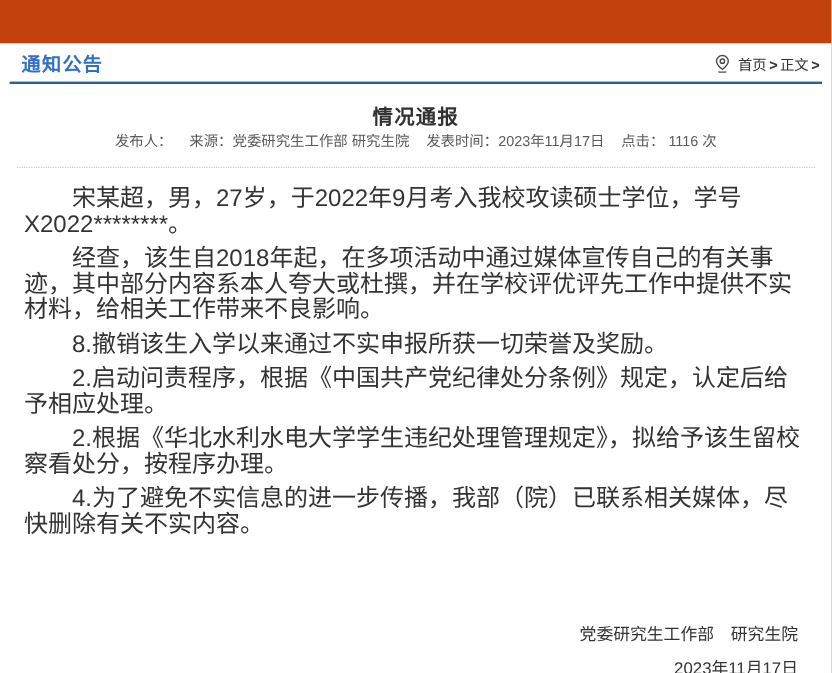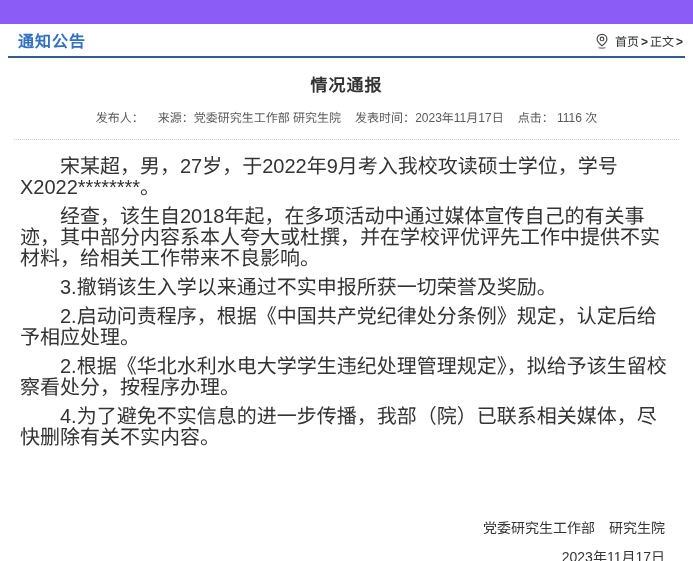--- a/index.html
+++ b/index.html
@@ -2,21 +2,21 @@
 <html lang="zh-CN"><head>
 <meta charset="utf-8">
 <style>
   * { margin: 0; padding: 0; box-sizing: border-box; }
   html, body {
     width: 693px; height: 561px;
     font-family: "Liberation Sans", "DejaVu Sans", sans-serif;
     background: #f5f5f5;
     overflow: hidden;
   }
-  .page { width: 693px; height: 561px; padding-top: 24px; background: #8b5cf6; }
+  .page { width: 693px; height: 561px; padding-top: 36px; background: #c2410c; }
   .card {
     background: #ffffff;
     border-bottom: 1px solid #d9d9d9;
     padding-bottom: 4px;
   }
   
   .card-header {
     height: 32px;
     display: flex;
     align-items: center;
@@ -49,21 +49,20 @@
     margin-top: 16px;
     font-size: 17px;
     font-weight: 600;
     color: #333;
     text-align: center;
     line-height: 24px;
     letter-spacing: 1px;
     font-family: Liberation Serif, serif;
   }
   .meta {
-    margin-top: 12px;
     text-align: center;
     font-size: 12px;
     color: #5a5a5a;
     line-height: 17px;
   }
   .meta .seg { margin: 0 7px; white-space: nowrap; }
   .dotted {
     margin: 12px -6px 0 -6px;
     border-bottom: 1px dotted #c9c9c9;
   }
@@ -123,21 +122,21 @@
 
       <div class="meta">
         <span class="seg"><span>发布人：</span></span><span class="seg"><span>来源：</span><span>党委研究生工作部 研究生院</span></span><span class="seg"><span>发表时间：</span><span>2023年11月17日</span></span><span class="seg"><span>点击：</span> <span>1116 次</span></span>
       </div>
 
       <div class="dotted"></div>
 
       <div class="body">
           <p>宋某超，男，27岁，于2022年9月考入我校攻读硕士学位，学号X2022********。</p>
           <p>经查，该生自2018年起，在多项活动中通过媒体宣传自己的有关事迹，其中部分内容系本人夸大或杜撰，并在学校评优评先工作中提供不实材料，给相关工作带来不良影响。</p>
-          <p>3.撤销该生入学以来通过不实申报所获一切荣誉及奖励。</p>
+          <p>8.撤销该生入学以来通过不实申报所获一切荣誉及奖励。</p>
           <p>2.启动问责程序，根据《中国共产党纪律处分条例》规定，认定后给予相应处理。</p>
           <p>2.根据《华北水利水电大学学生违纪处理管理规定》，拟给予该生留校察看处分，按程序办理。</p>
           <p>4.为了避免不实信息的进一步传播，我部（院）已联系相关媒体，尽快删除有关不实内容。</p>
         </div>
 
       <div class="signature">党委研究生工作部　研究生院</div>
       <div class="signature-date">2023年11月17日</div>
     </div>
 
   </div>

